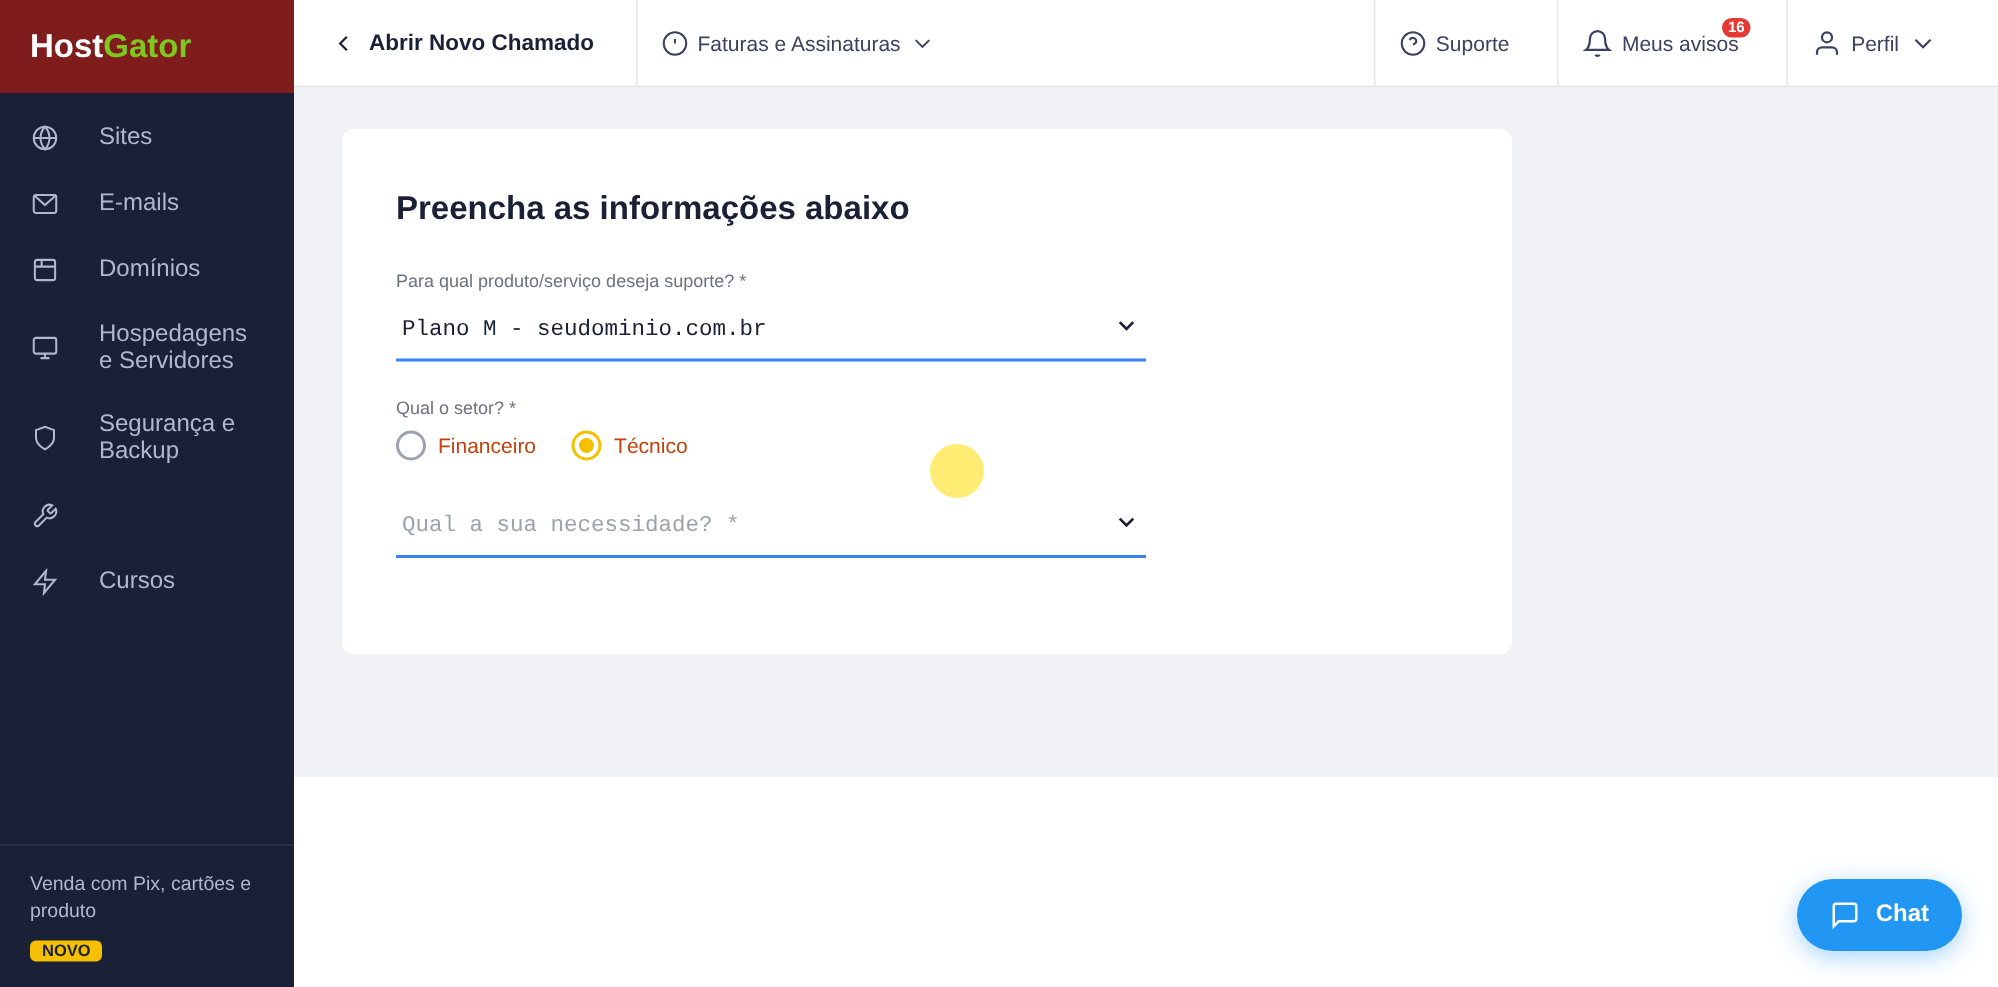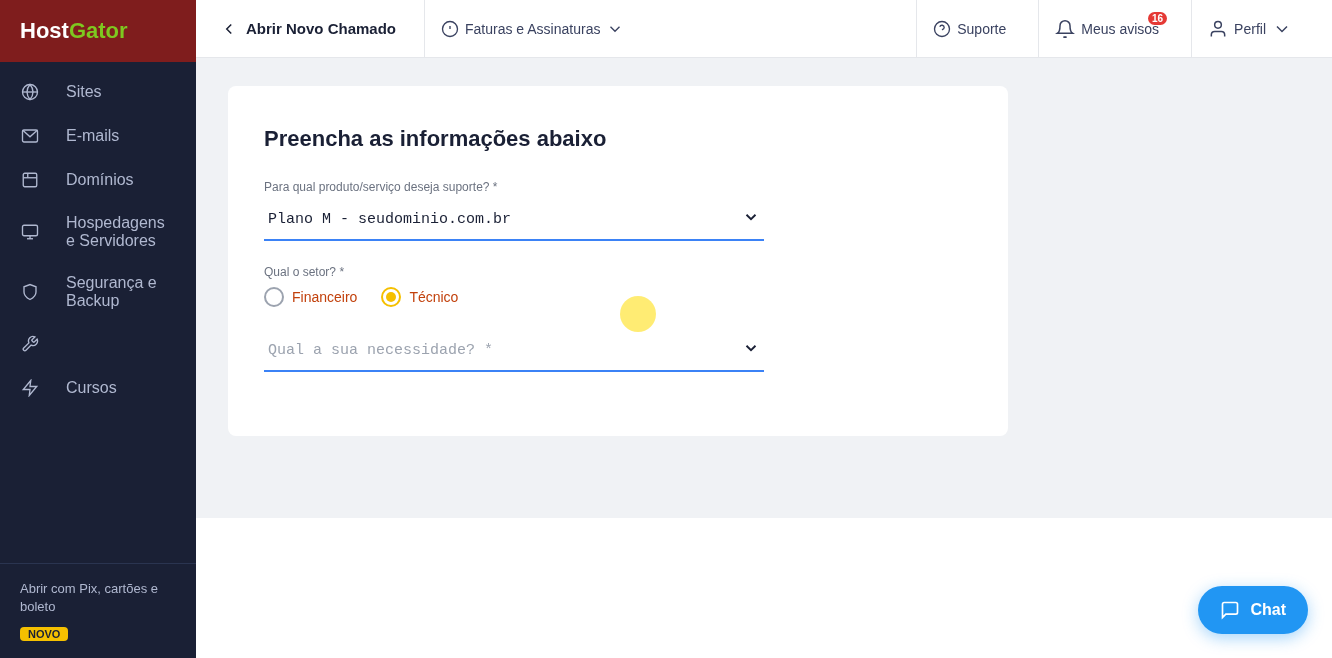--- a/index.html
+++ b/index.html
@@ -330,21 +330,21 @@
         <svg viewBox="0 0 24 24">
             <polygon points="13 2 3 14 12 14 11 22 21 10 12 10 13 2"></polygon>
           </svg>
       </span>
       <span>Cursos</span>
     </div>
 
   </nav>
 
   <div class="sidebar-promo">
-    <div class="sidebar-promo-text">Abrir com Pix, cartões e boleto</div>
+    <div class="sidebar-promo-text">Venda com Pix, cartões e produto</div>
     <span class="sidebar-promo-badge">NOVO</span>
   </div>
 </aside>
 
 <div class="main">
 
   <header class="topnav">
     <div class="topnav-back">
       <svg viewBox="0 0 24 24">
           <polyline points="15 18 9 12 15 6"></polyline>

